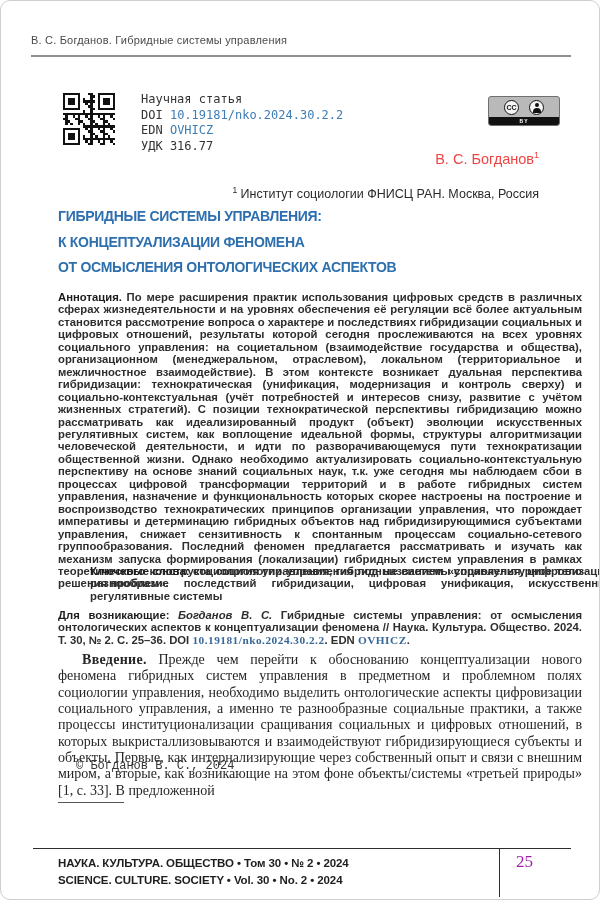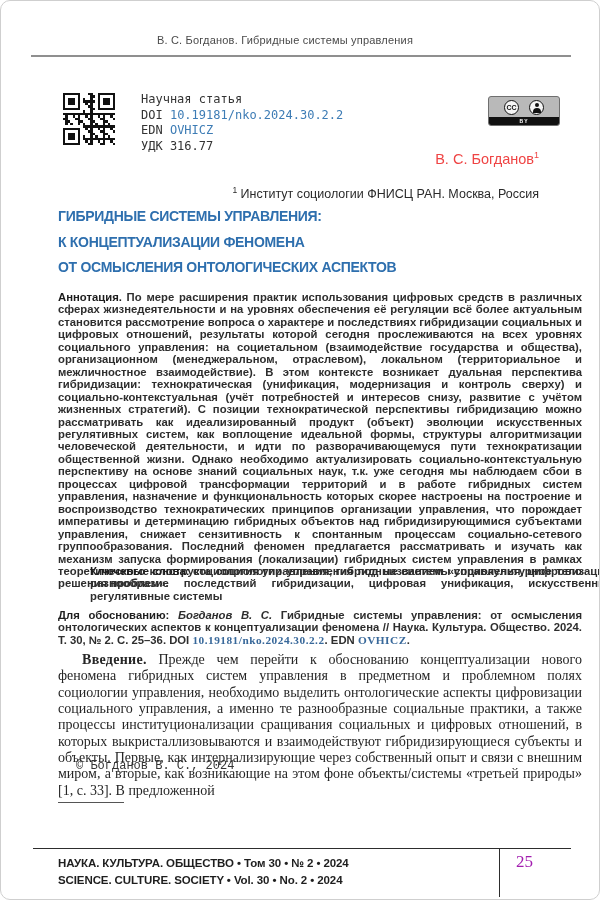--- a/index.html
+++ b/index.html
@@ -11,21 +11,21 @@
   *{margin:0;padding:0;box-sizing:border-box;}
   html,body{background:#ffffff;}
   body{width:600px;height:900px;font-family:"Liberation Sans",sans-serif;color:var(--ink);}
   .page{
     position:relative;width:600px;height:900px;background:#fff;
     border:1px solid #cfcfcf;border-radius:10px;overflow:hidden;
   }
   
   .running-head{
     position:absolute;top:33px;left:30px;right:60px;
-    text-align:center;font-size:11px;color:#4a4a4a;letter-spacing:.2px;
+    text-align:left;font-size:11px;color:#4a4a4a;letter-spacing:.2px;
   }
   .header-rule{
     position:absolute;top:54px;left:30px;right:28px;height:0;
     border-top:2px solid #8f8f8f;
   }
   
   .meta-row{position:absolute;top:92px;left:62px;}
   .qr{position:absolute;top:0;left:0;width:52px;height:52px;}
   .qr svg{width:52px;height:52px;display:block;}
   .meta-lines{
@@ -281,21 +281,21 @@
   <h1 class="article-title">
     <div>ГИБРИДНЫЕ СИСТЕМЫ УПРАВЛЕНИЯ:</div>
     <div>К КОНЦЕПТУАЛИЗАЦИИ ФЕНОМЕНА</div>
     <div>ОТ ОСМЫСЛЕНИЯ ОНТОЛОГИЧЕСКИХ АСПЕКТОВ</div>
   </h1>
 
   <p class="para abstract"><b>Аннотация.</b><span> По мере расширения практик использования цифровых средств в различных сферах жизнедеятельности и на уровнях обеспечения её регуляции всё более актуальным становится рассмотрение вопроса о характере и последствиях гибридизации социальных и цифровых отношений, результаты которой сегодня прослеживаются на всех уровнях социального управления: на социетальном (взаимодействие государства и общества), организационном (менеджеральном, отраслевом), локальном (территориальное и межличностное взаимодействие). В этом контексте возникает дуальная перспектива гибридизации: технократическая (унификация, модернизация и контроль сверху) и социально-контекстуальная (учёт потребностей и интересов снизу, развитие с учётом жизненных стратегий). С позиции технократической перспективы гибридизацию можно рассматривать как идеализированный продукт (объект) эволюции искусственных регулятивных систем, как воплощение идеальной формы, структуры алгоритмизации человеческой деятельности, и идти по разворачивающемуся пути технократизации общественной жизни. Однако необходимо актуализировать социально-контекстуальную перспективу на основе знаний социальных наук, т.к. уже сегодня мы наблюдаем сбои в процессах цифровой трансформации территорий и в работе гибридных систем управления, назначение и функциональность которых скорее настроены на построение и воспроизводство технократических принципов организации управления, что порождает императивы и детерминацию гибридных объектов над гибридизирующимися субъектами управления, снижает сензитивность к спонтанным процессам социально-сетевого группообразования. Последний феномен предлагается рассматривать и изучать как механизм запуска формирования (локализации) гибридных систем управления в рамках теоретического конструкта социологии управления под названием «социокультурное тело решения проблем».</span></p>
 
   <p class="para keywords"><b>Ключевые слова:</b><span> социология управления, гибридные системы управления, цифровизация, разнообразие последствий гибридизации, цифровая унификация, искусственные регулятивные системы</span></p>
 
-  <p class="para citation"><b>Для обоснованию:</b><i> Богданов В. С.</i><span> Гибридные системы управления: от осмысления онтологических аспектов к концептуализации феномена // Наука. Культура. Общество. 2024. Т. 30, № 2. С. 25–36. DOI </span><a class="serif-link" href="#">10.19181/nko.2024.30.2.2</a><span>. EDN </span><a class="serif-link" href="#">OVHICZ</a><span>.</span></p>
+  <p class="para citation"><b>Для возникающие:</b><i> Богданов В. С.</i><span> Гибридные системы управления: от осмысления онтологических аспектов к концептуализации феномена // Наука. Культура. Общество. 2024. Т. 30, № 2. С. 25–36. DOI </span><a class="serif-link" href="#">10.19181/nko.2024.30.2.2</a><span>. EDN </span><a class="serif-link" href="#">OVHICZ</a><span>.</span></p>
 
   <p class="intro"><b>Введение.</b><span> Прежде чем перейти к обоснованию концептуализации нового феномена гибридных систем управления в предметном и проблемном полях социологии управления, необходимо выделить онтологические аспекты цифровизации социального управления, а именно те разнообразные социальные практики, а также процессы институционализации сращивания социальных и цифровых отношений, в которых выкристаллизовываются и взаимодействуют гибридизирующиеся субъекты и объекты. Первые, как интернализирующие через собственный опыт и связи с внешним миром, а вторые, как возникающие на этом фоне объекты/системы «третьей природы» [1, с. 33]. В предложенной</span></p>
 
   <div class="footnote-rule"></div>
   <div class="footnote">© Богданов В. С., 2024</div>
 
   <div class="footer-rule"></div>
   <div class="footer-vline"></div>
   <div class="footer-lines">
     <div>НАУКА. КУЛЬТУРА. ОБЩЕСТВО • Том 30 • № 2 • 2024</div>

